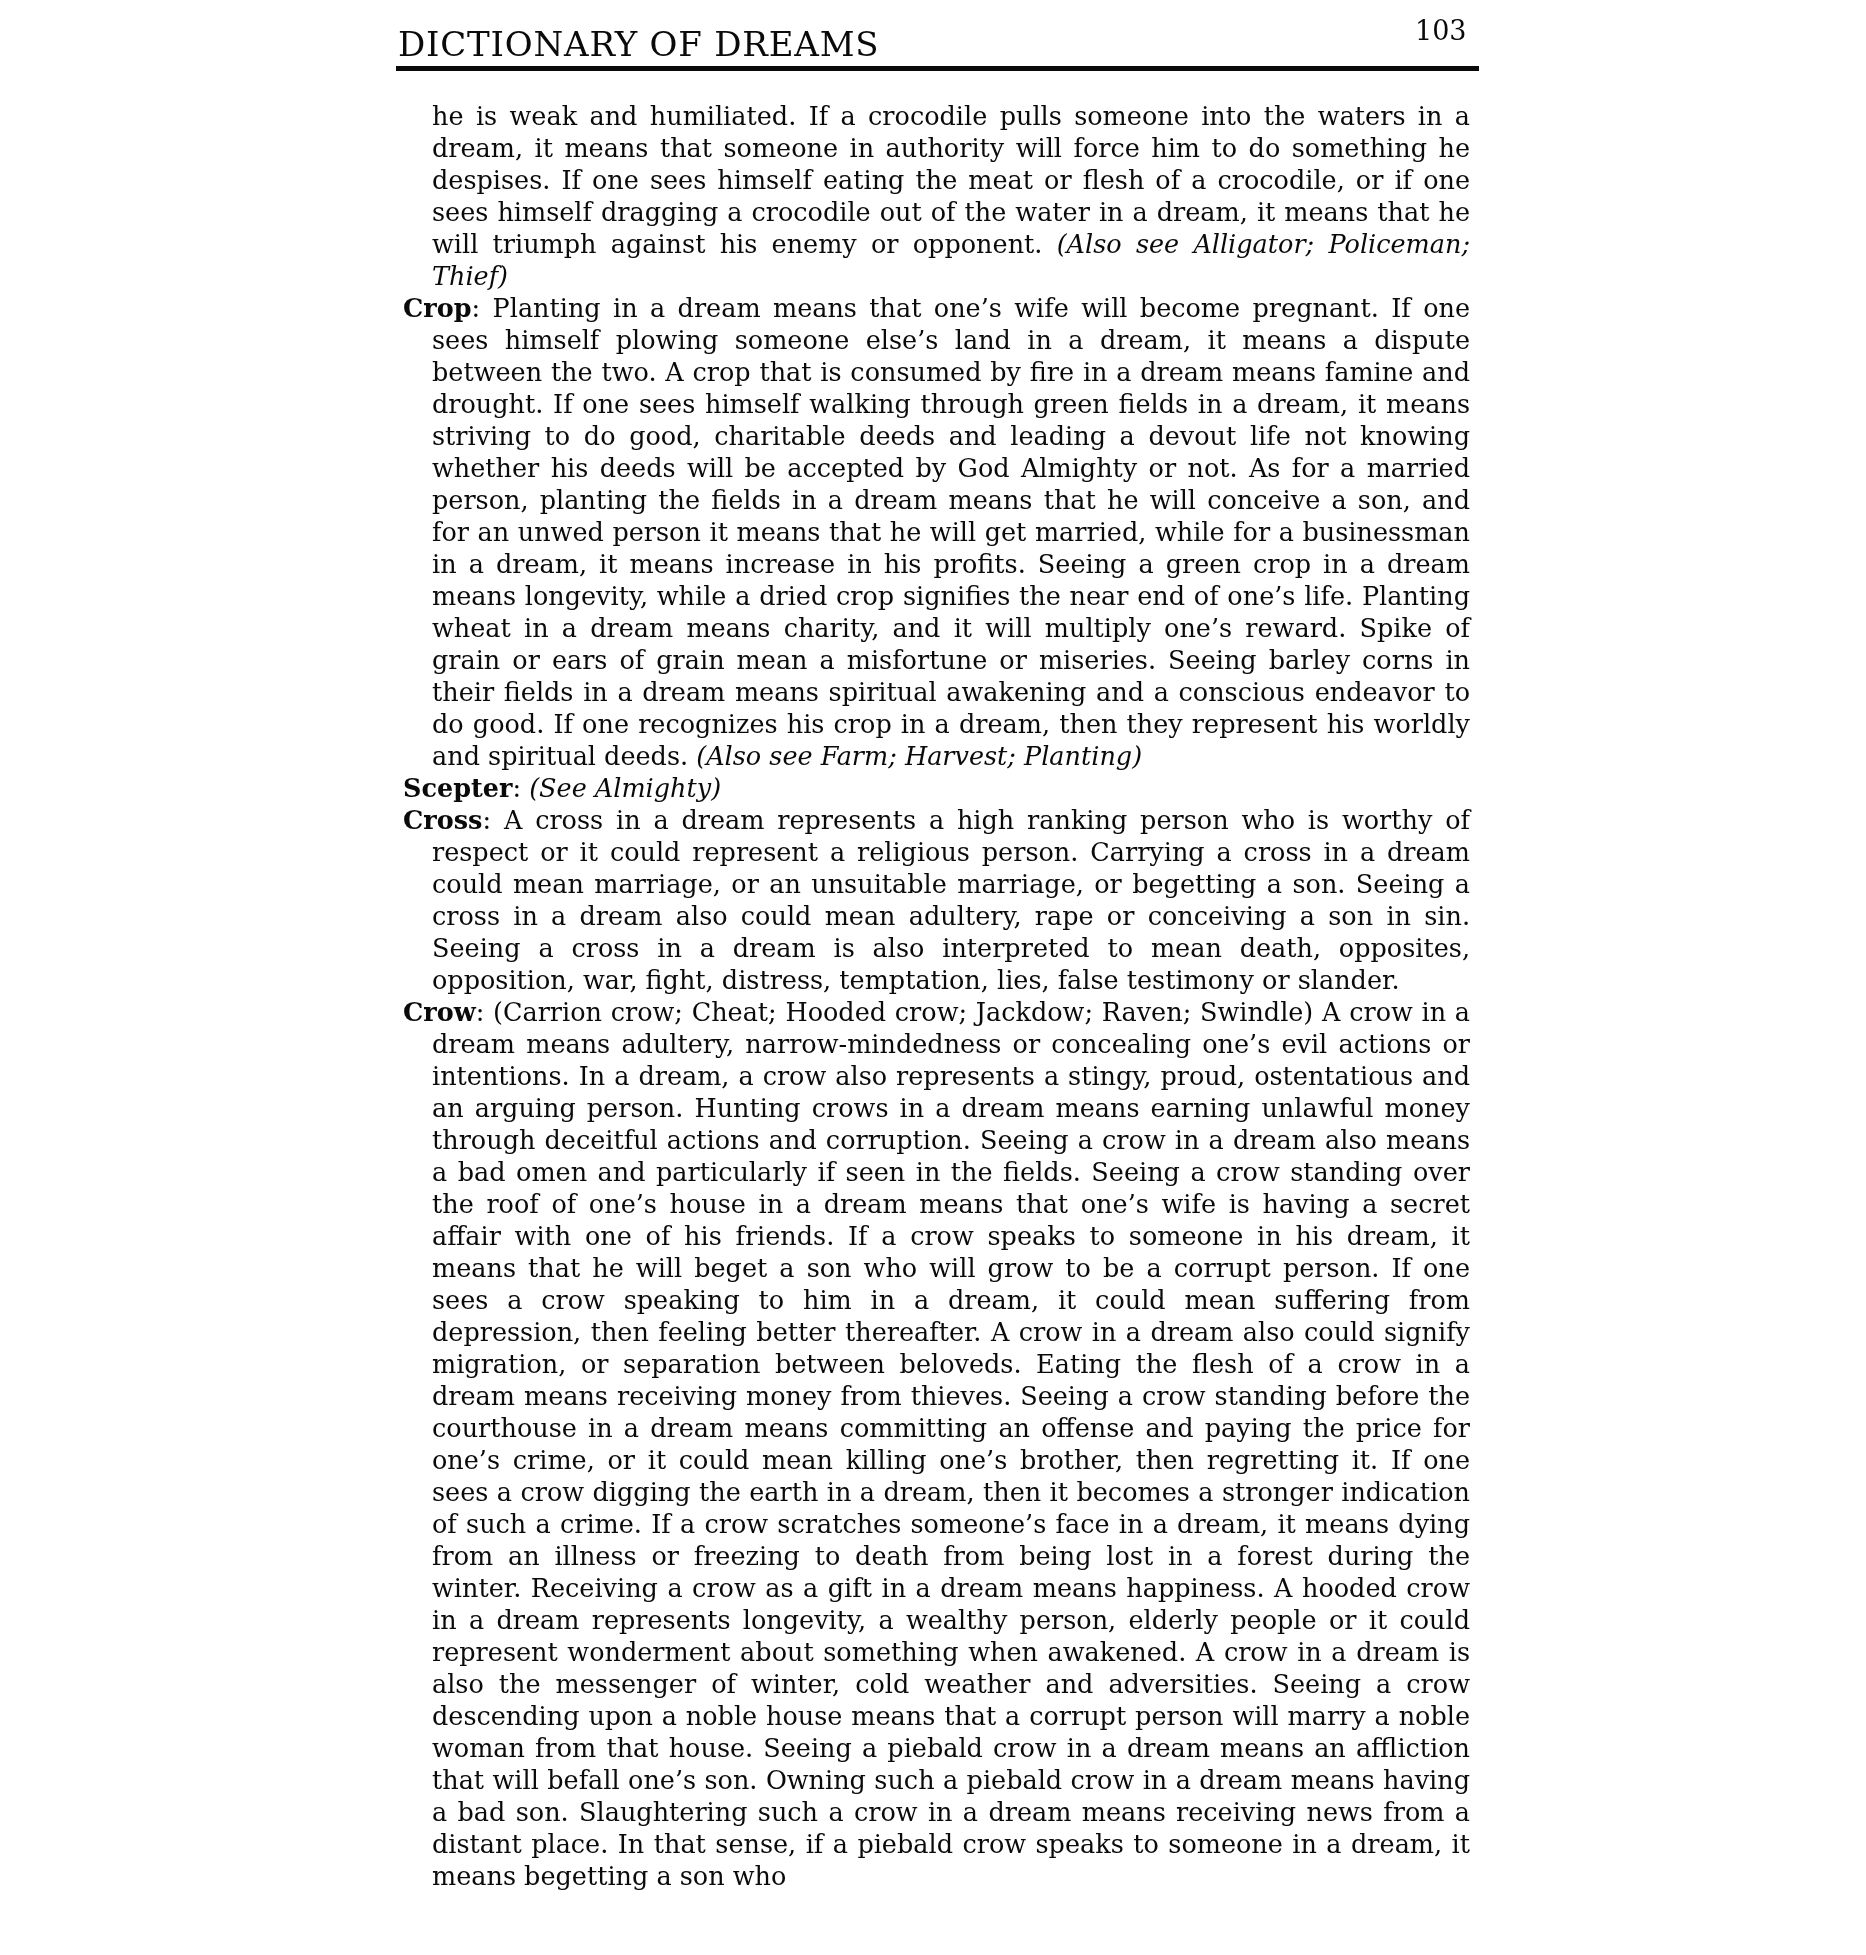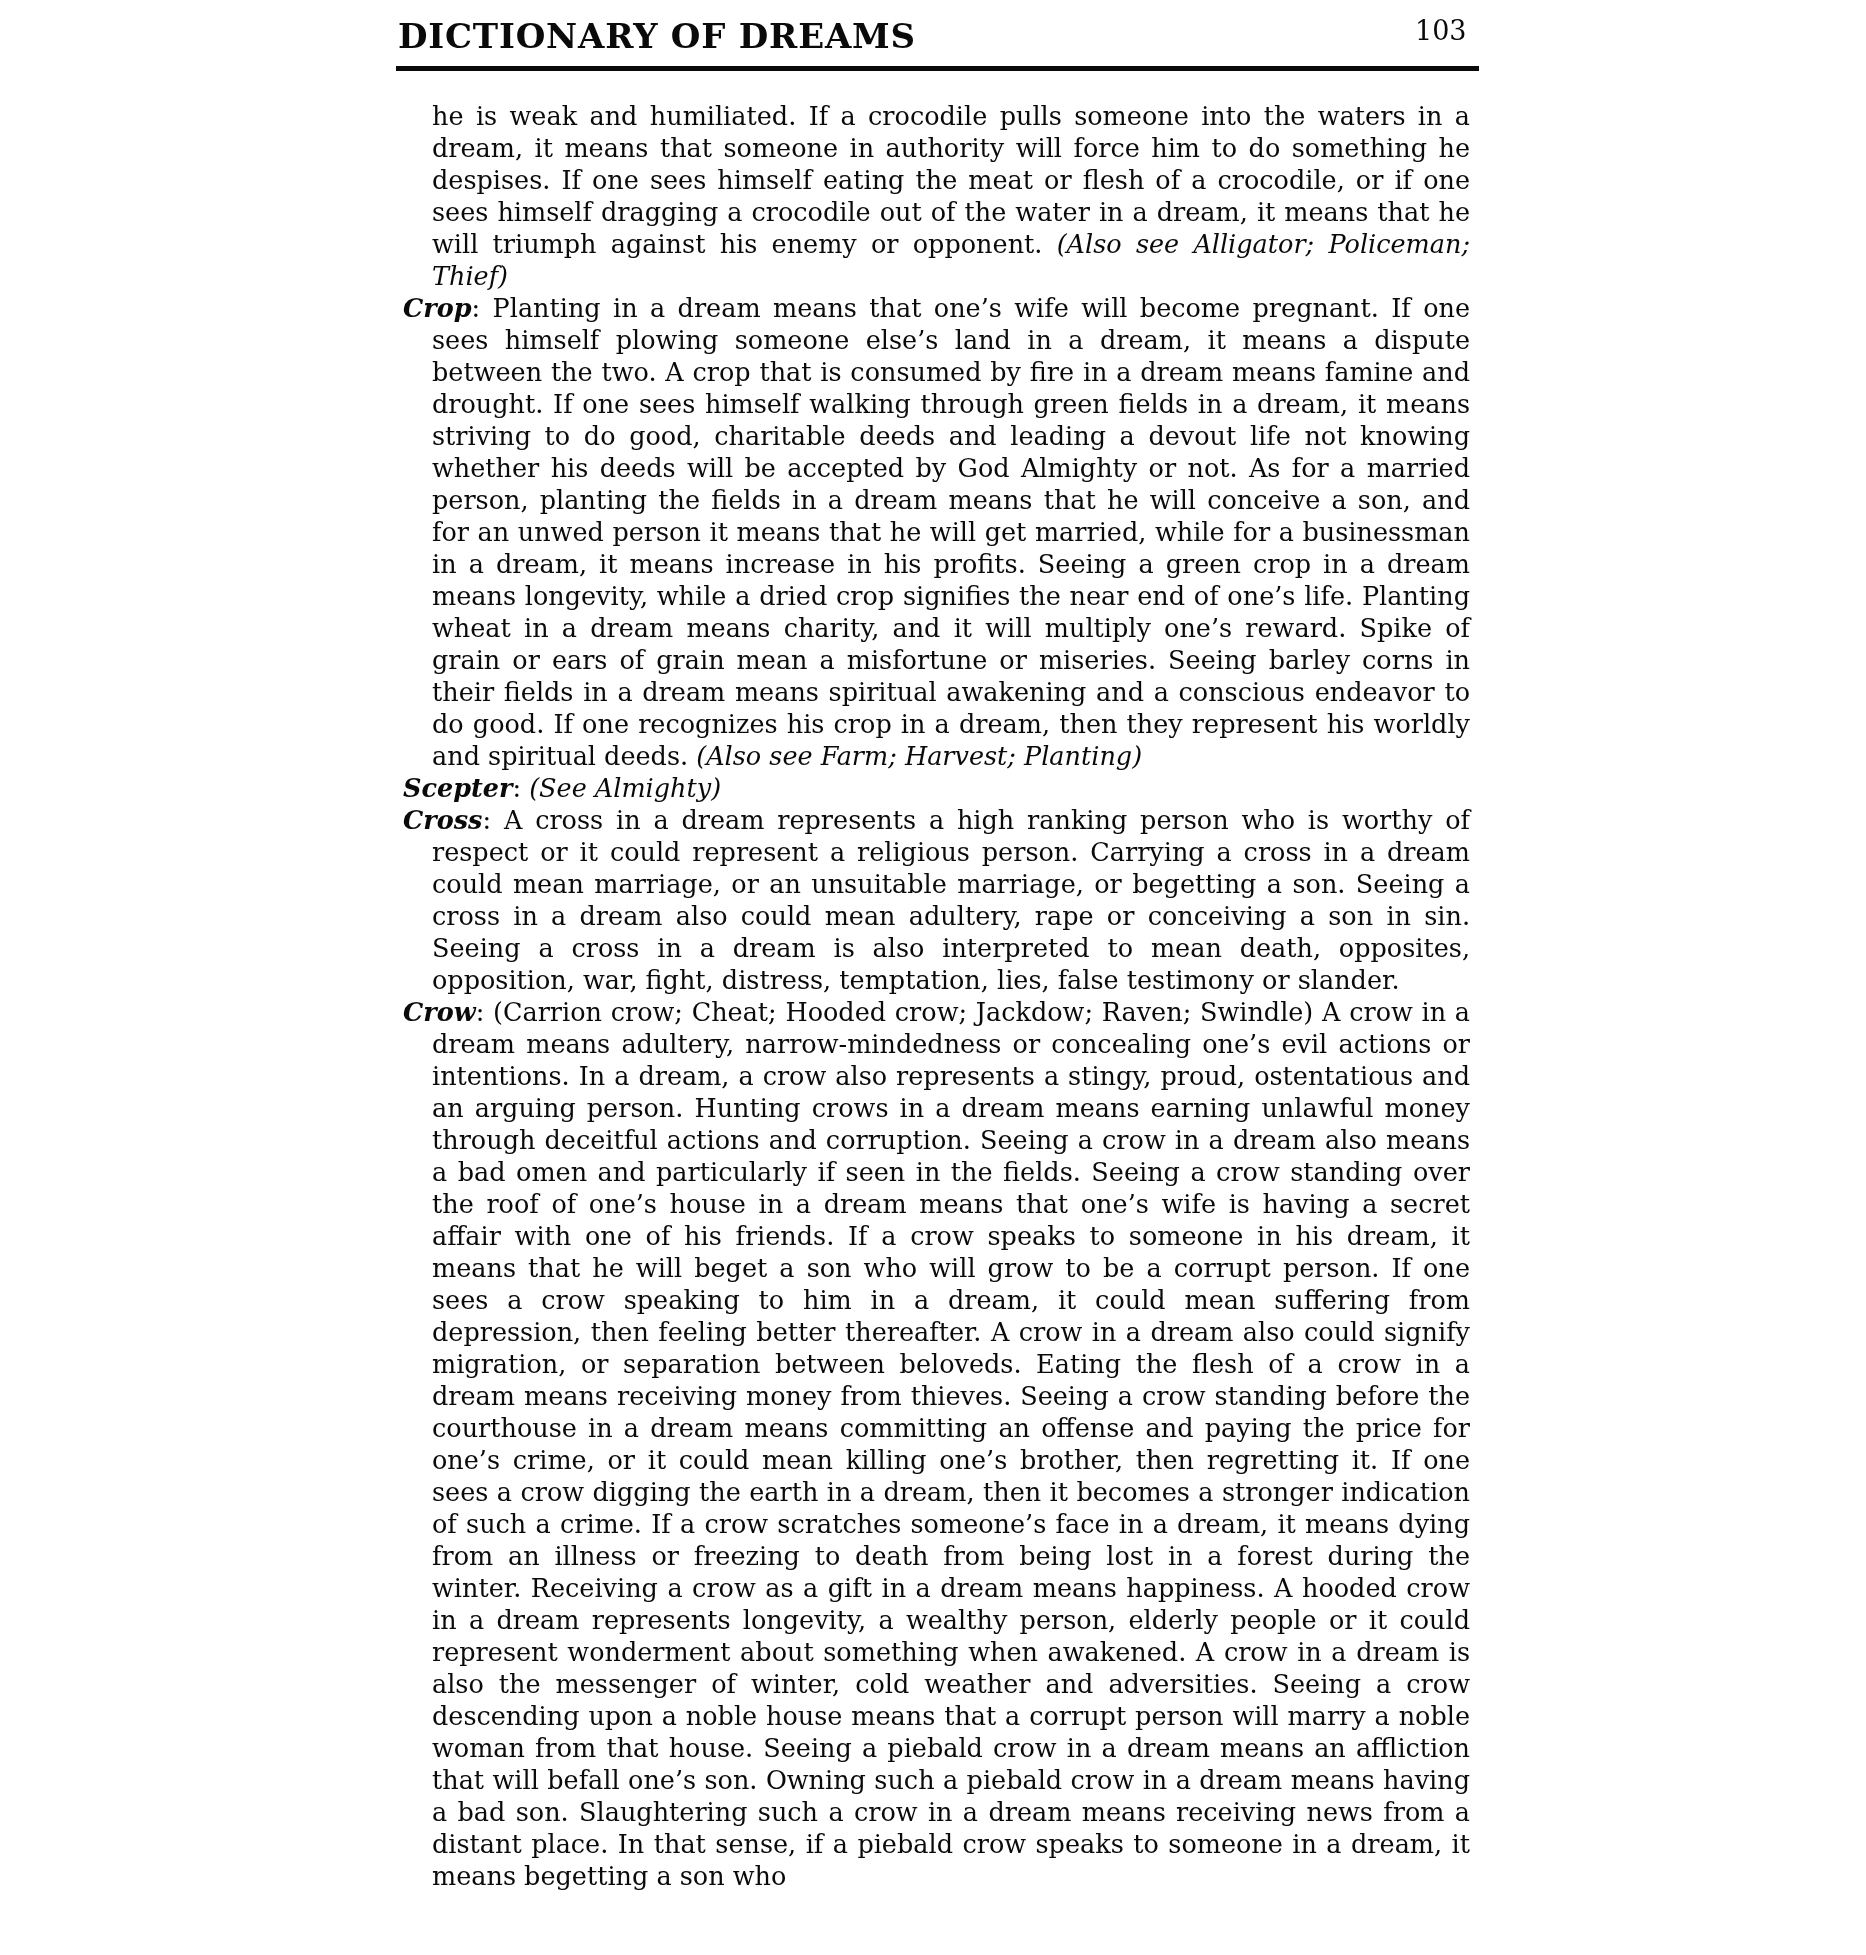--- a/index.html
+++ b/index.html
@@ -12,23 +12,23 @@
     width: 1867px;
     height: 1955px;
     background: #ffffff;
     color: #0a0a0a;
     font-family: "DejaVu Serif", serif;
     overflow: hidden;
   }
   .running-title {
     position: absolute;
     left: 398px;
-    top: 16px;
+    top: 24px;
     font-size: 34px;
-    font-weight: bold;
+    font-weight: normal;
     letter-spacing: 0.8px;
     white-space: nowrap;
     text-align: right;
   }
   .page-number {
     position: absolute;
     left: 1415px;
     top: 15px;
     font-size: 27px;
     white-space: nowrap;
@@ -54,21 +54,20 @@
   .entry {
     margin: 0;
     padding: 0;
     text-indent: -29px; 
   }
   .entry.continuation {
     text-indent: 0;
   }
   .headword {
     font-weight: bold;
-    font-style: italic;
   }
   .entry i {
     font-style: italic;
   }
 </style>
 </head>
 <body>
 
 <div class="page" style="background: rgb(255, 255, 255); color: rgb(10, 10, 10);">
   <div class="running-title">DICTIONARY OF DREAMS</div>

